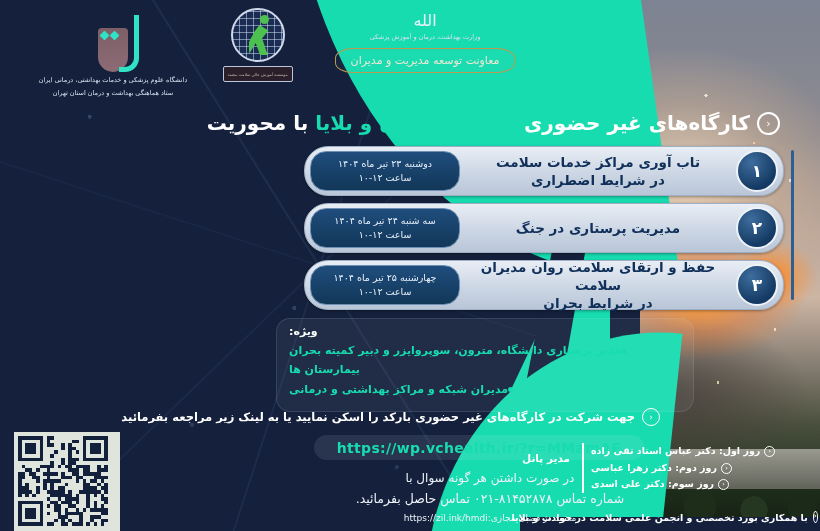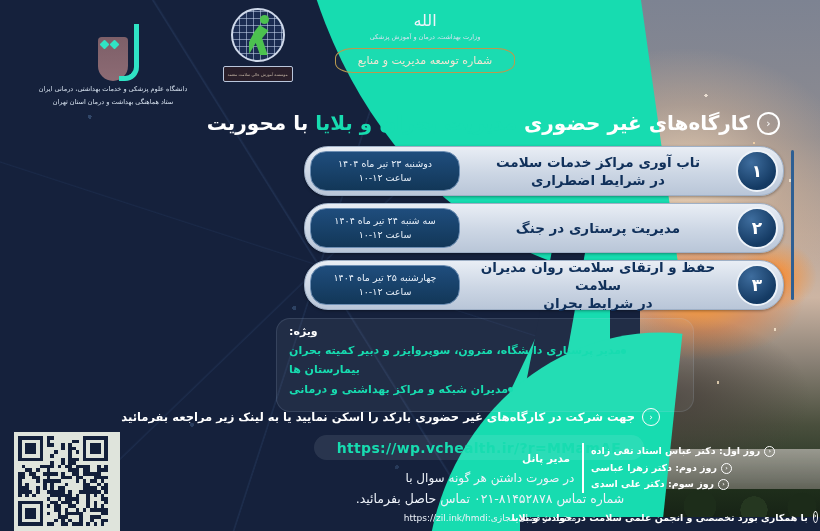--- a/index.html
+++ b/index.html
@@ -89,21 +89,21 @@
   .teal-bottom{
     position:absolute;right:150px;bottom:-40px;width:230px;height:250px;
     background:#17dcb0;border-radius:100% 0 0 0;transform:rotate(6deg);
   }
   .navy-cover-bottom{
     position:absolute;right:0;bottom:0;width:300px;height:14px;background:#15213c;
   }
   
   .logos{position:absolute;left:0;top:0;width:560px;height:100px;}
   .logo{position:absolute;text-align:center;color:#e8eef6;}
-  .logo-iums{left:38px;top:23px;width:150px;}
+  .logo-iums{left:38px;top:14px;width:150px;}
   .logo-motamed{left:205px;top:6px;width:105px;}
   .logo-ministry{left:335px;top:8px;width:180px;}
   .logo-caption{font-size:6.5px;line-height:1.55;color:#d7e2ef;margin-top:3px;white-space:nowrap;}
   .mark-iums{height:58px;display:flex;align-items:flex-end;justify-content:center;}
   .mark-iums .shield{
     width:30px;height:44px;background:linear-gradient(180deg,#7d5f68,#8d6b74);
     border-radius:4px 4px 16px 16px;position:relative;
   }
   .mark-iums .hook{
     position:absolute;right:-11px;bottom:0;width:15px;height:52px;
@@ -285,21 +285,21 @@
           </div>
       </div>
       <div class="plaque">موسسه آموزش عالی سلامت معتمد</div>
     </div>
 
     <div class="logo logo-ministry">
       <div class="emblem">
         <div class="tulip">الله</div>
         <div class="logo-caption">وزارت بهداشت، درمان و آموزش پزشکی</div>
       </div>
-      <div class="gold-frame">شماره توسعه مدیریت و منابع</div>
+      <div class="gold-frame">معاونت توسعه مدیریت و مدیران</div>
     </div>
 
   </div>
 
   <div class="title-bar">
     <div class="chev">‹</div>
     <div class="title-txt"><span>کارگاه‌های غیر حضوری </span><span class="hl">مدیریت بحران و بلایا</span><span> با محوریت</span></div>
   </div>
 
   <div class="vbar"></div>

